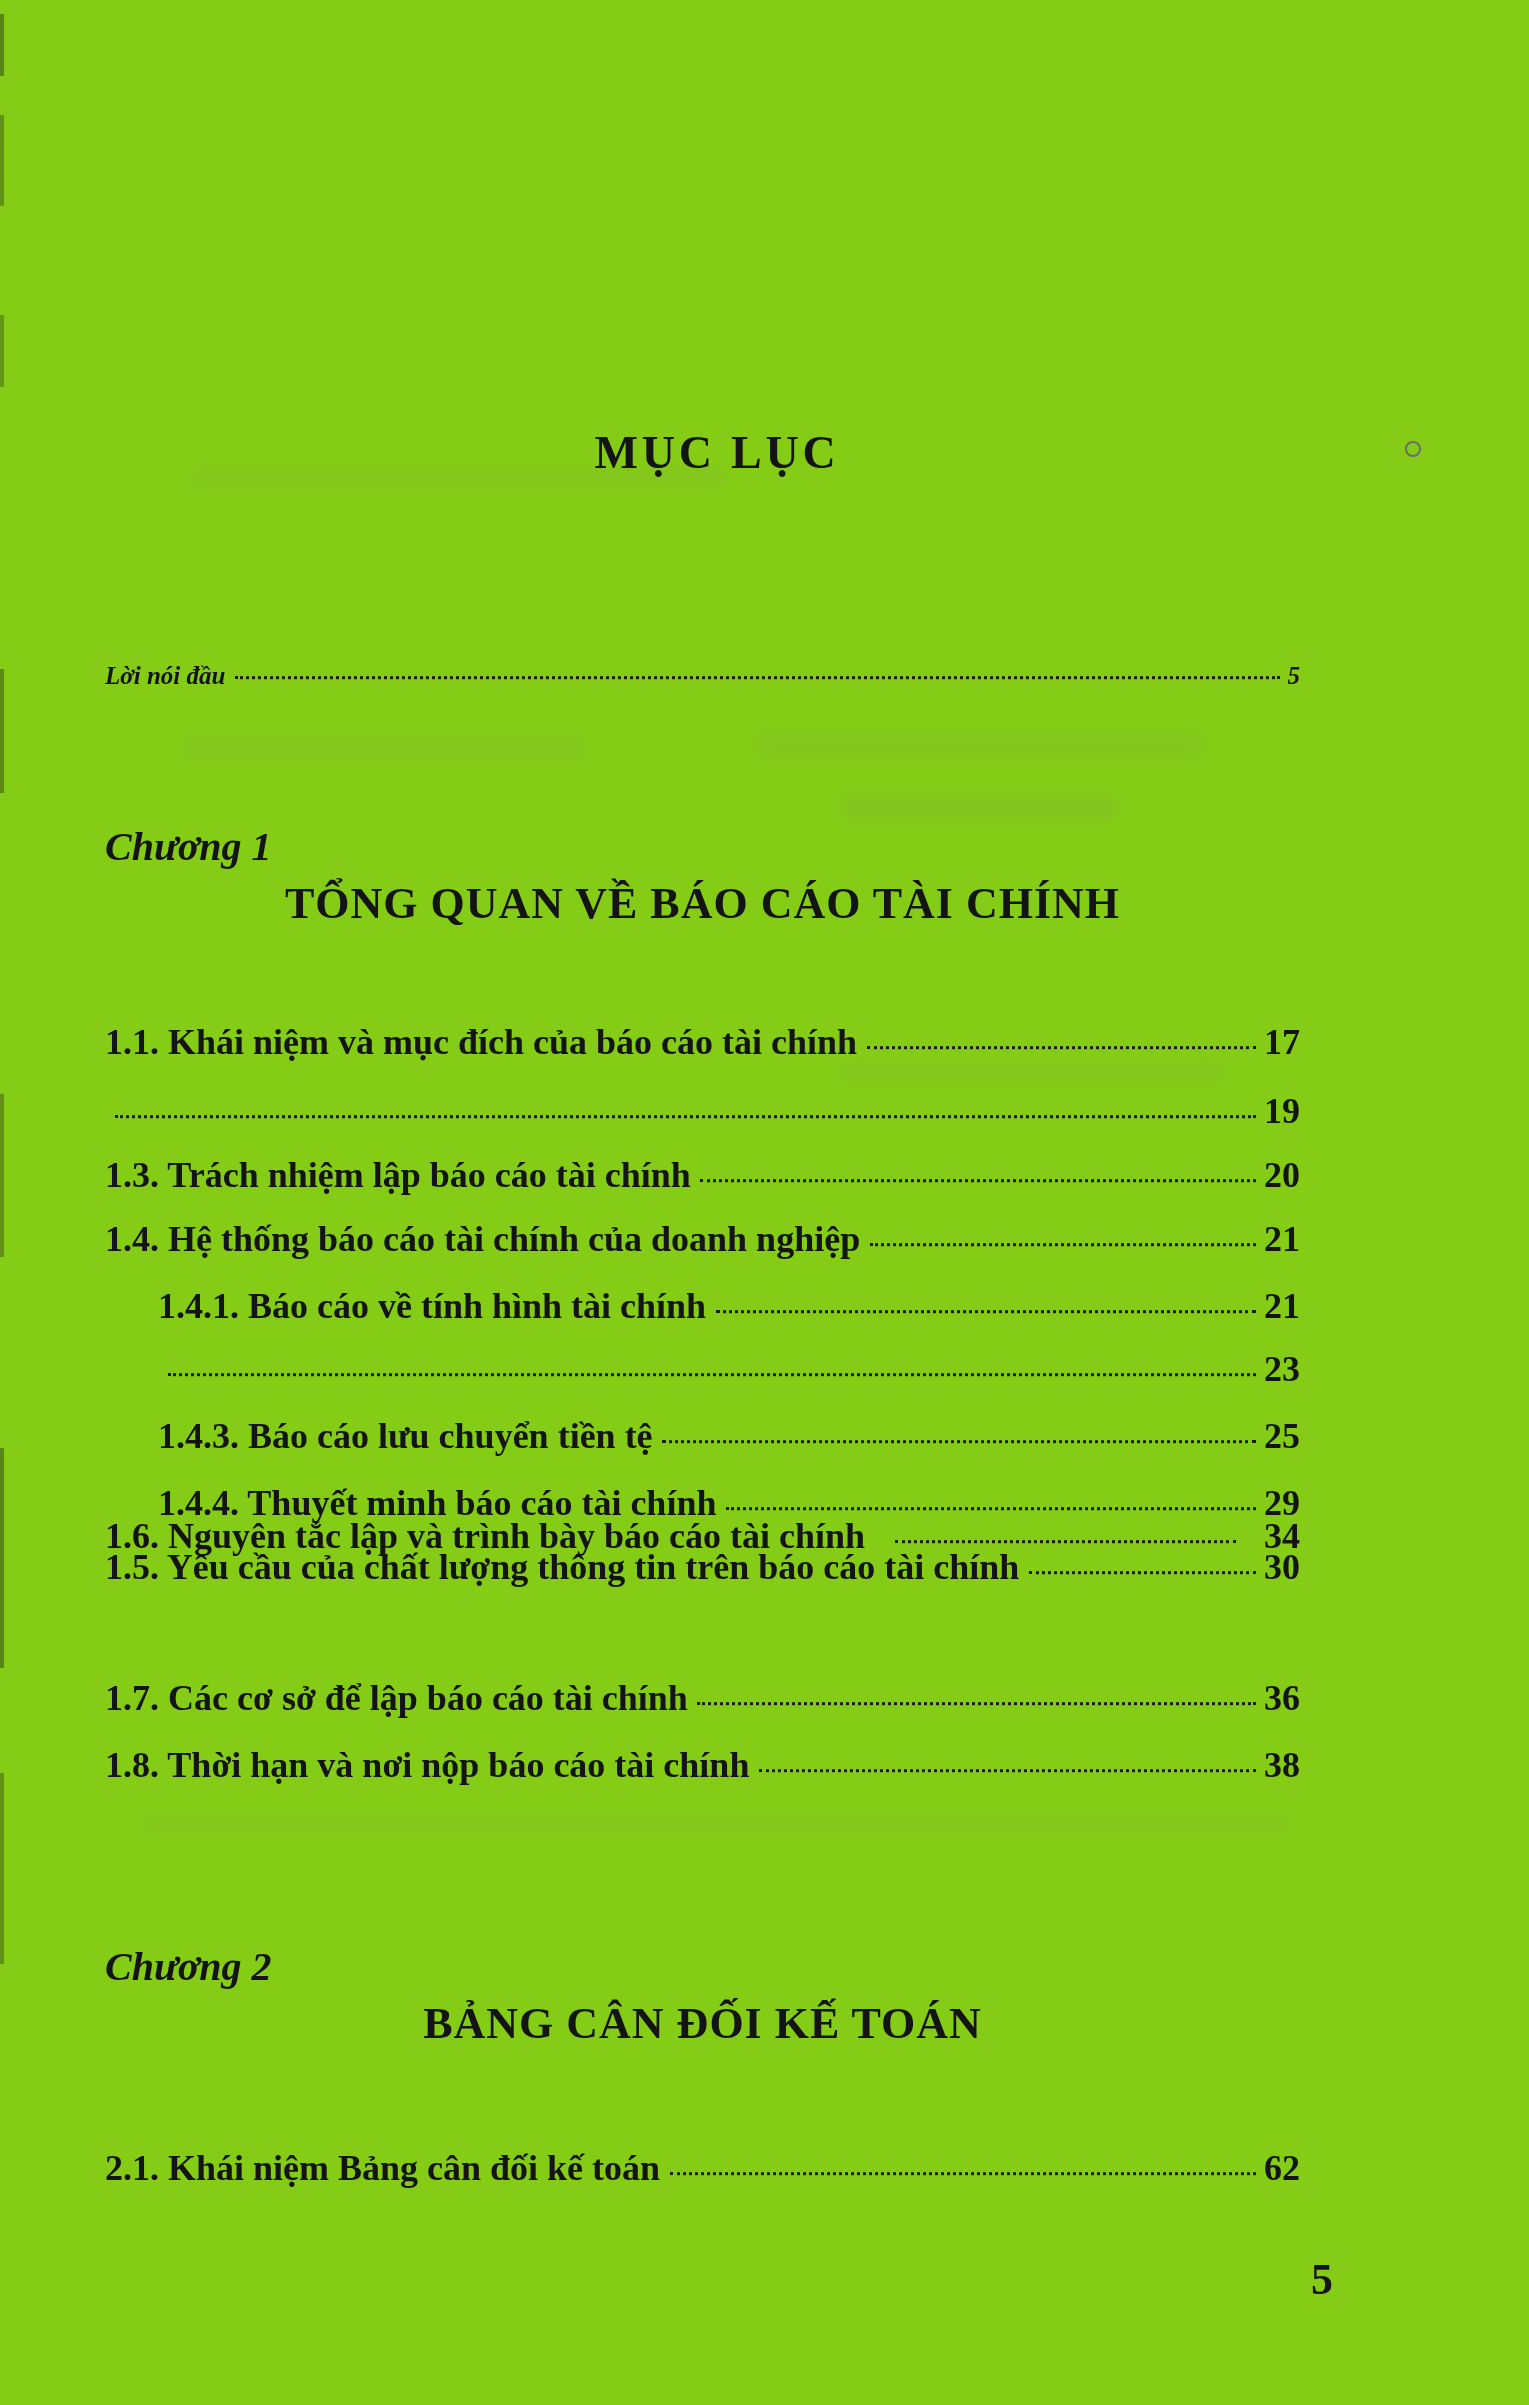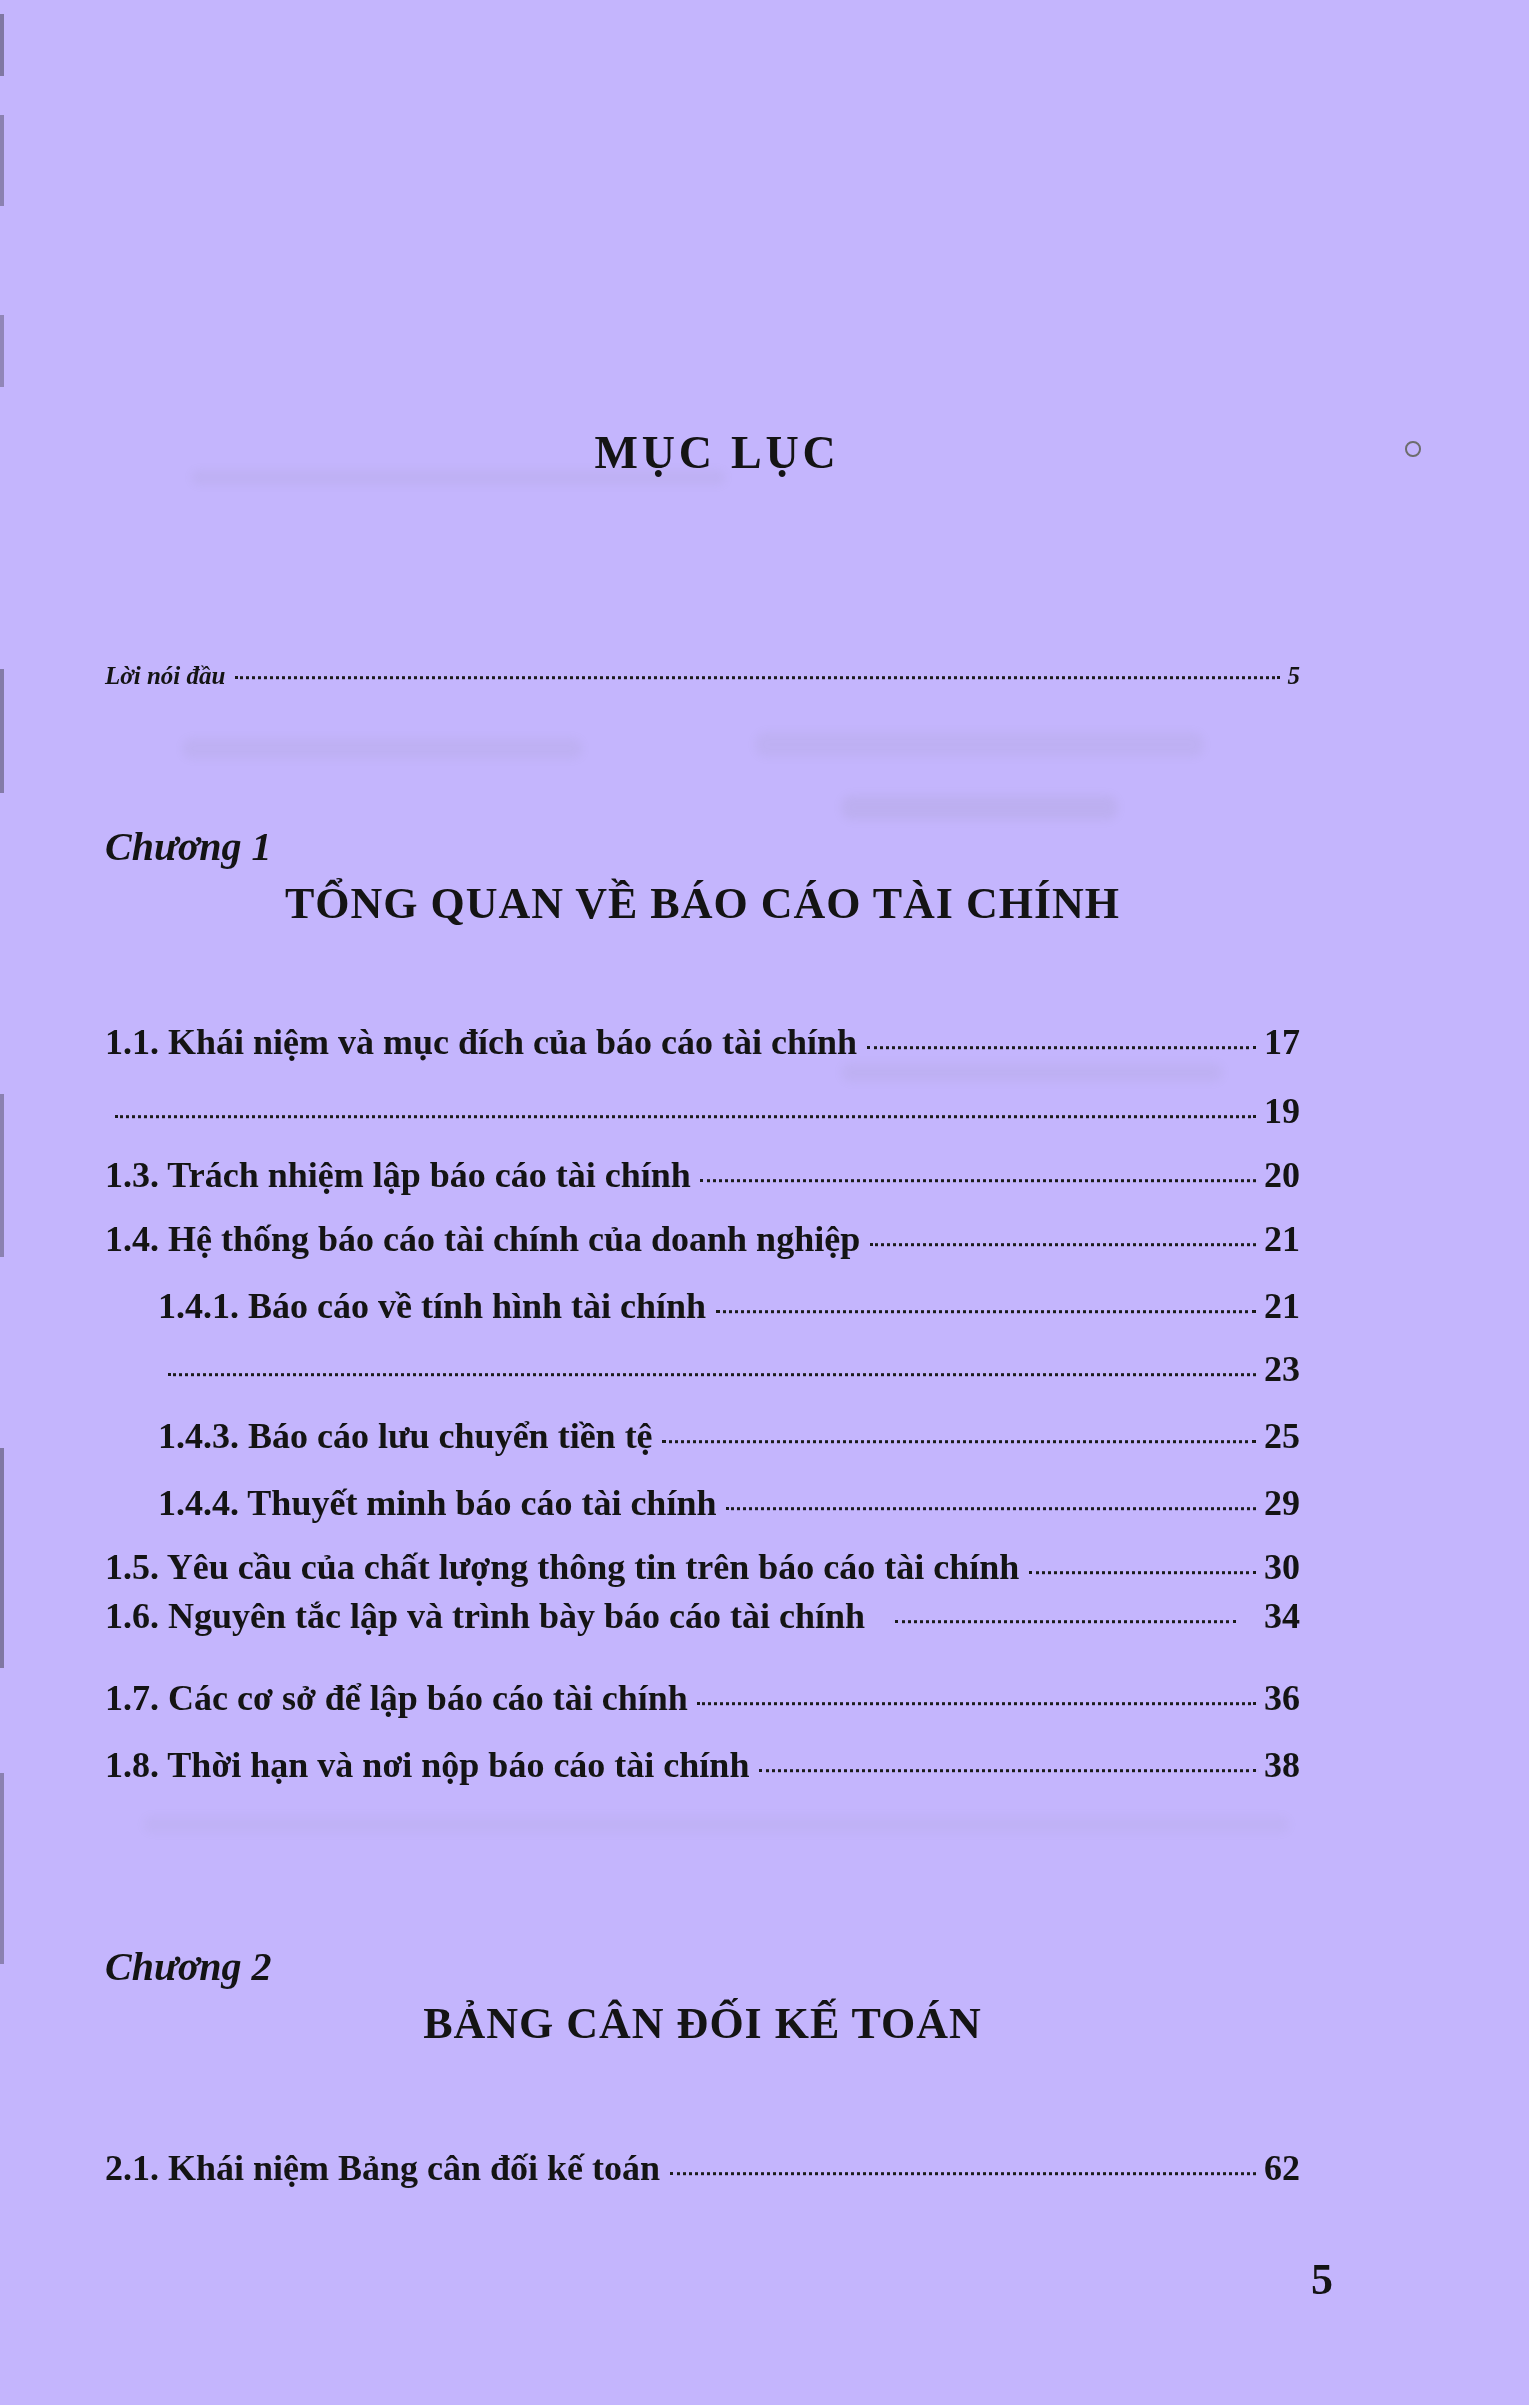--- a/index.html
+++ b/index.html
@@ -1,19 +1,19 @@
 <!DOCTYPE html>
 <html><head>
 <meta charset="utf-8">
 <style>
   html,body{margin:0;padding:0;background:#e8e8e8;}
   .page{
     position:relative;
     width:1529px;height:2405px;
-    background:#c4b5fd;
+    background:#84cc16;
     overflow:hidden;
     font-family:"Liberation Serif","DejaVu Serif",serif;
     color:#141414;
   }
   
   .doc-title{
     position:absolute;left:105px;top:428px;width:1224px;
     text-align:center;font-size:46px;font-weight:bold;
     letter-spacing:3.8px;line-height:50px;
   }
@@ -43,21 +43,21 @@
     margin:0 7.6px 0 9.6px;
     transform:translateY(-4.8px);
   }
   .row .pg{flex:0 0 auto;}
   .row.sub{padding-left:53px;width:1142px;}
   .preface-row{
     top:652px;font-size:25px;font-style:italic;line-height:48px;
   }
   .r0{top:1020px;} .r1{top:1089px;} .r2{top:1153px;} .r3{top:1217px;justify-content:flex-end;}
   .r4{top:1284px;} .r5{top:1347px;} .r6{top:1414px;} .r7{top:1481px;}
-  .r8{top:1545px;} .r9{top:1594px;gap:20px;} .r10{top:1676px;} .r11{top:1743px;}
+  .r8{top:1545px;} .r9{top:1514px;gap:20px;} .r10{top:1676px;} .r11{top:1743px;}
   .c2r0{top:2146px;}
   
   .footer-page{
     position:absolute;left:105px;top:2256px;width:1228px;
     text-align:right;font-size:44px;font-weight:bold;line-height:48px;
   }
   
   .edge{
     position:absolute;left:0;width:3.8px;background:#1c1c1c;
   }

